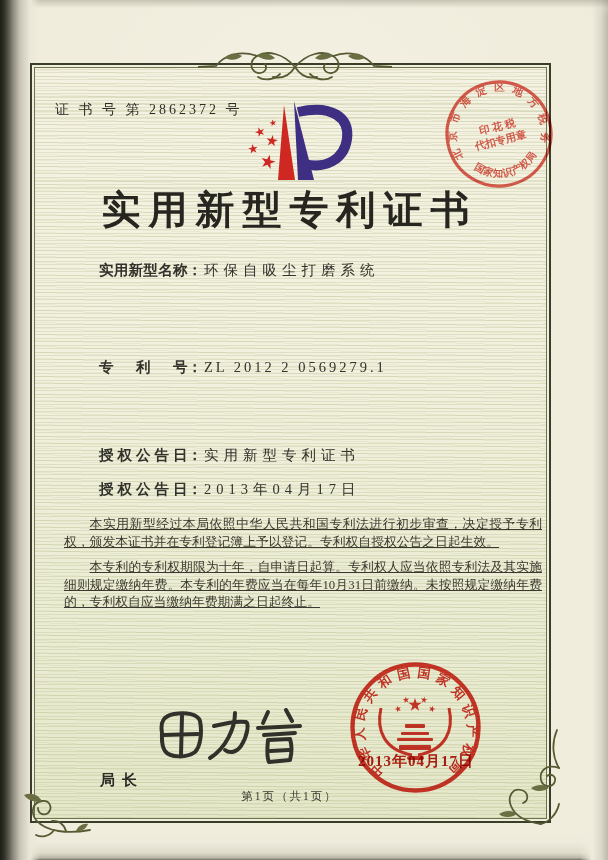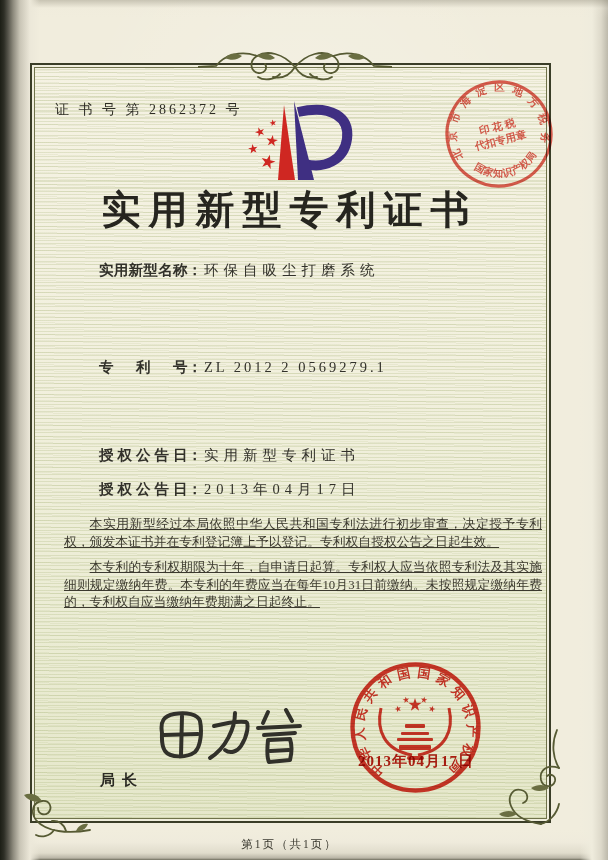--- a/index.html
+++ b/index.html
@@ -27,21 +27,21 @@
   .cert-number{left:55px;top:101px;font-size:14px;letter-spacing:3px;color:#2f2e26;}
   .cert-title{left:30px;top:183px;width:519px;text-align:center;font-size:39px;font-weight:700;letter-spacing:8px;color:#26251f;}
   .field-row{left:55px;white-space:nowrap;font-size:14.5px;color:#32312a;}
   .field-label{display:inline-block;width:6.1em;text-align:justify;text-align-last:justify;font-weight:600;vertical-align:top;margin-left:44px;}
   .field-colon{font-weight:600;}
   .field-value{letter-spacing:5px;padding-left:2px;}
   .body-text{left:56px;top:508px;width:494px;font-size:12.8px;line-height:17.6px;color:#3b392e;text-align:justify;}
   .body-text p{margin:8px;text-indent:2em;text-decoration:underline;}
   .sig-title{left:100px;top:735px;font-size:15px;letter-spacing:7px;color:#2c2b24;font-weight:600;margin-top:36px;}
   .seal-date{left:358px;top:752px;width:130px;font-size:15px;font-weight:700;color:#bd2014;letter-spacing:1px;mix-blend-mode:multiply;}
-  .footer{left:30px;top:789px;width:519px;text-align:center;font-size:11.5px;letter-spacing:2px;color:#3a392f;margin-top:48px;}
+  .footer{left:30px;top:789px;width:519px;text-align:center;font-size:11.5px;letter-spacing:2px;color:#3a392f;}
   svg{display:block;}
   .seal{mix-blend-mode:multiply;}
 </style>
 </head>
 <body>
 
 <div class="page">
 
   <div class="frame"></div>
 

